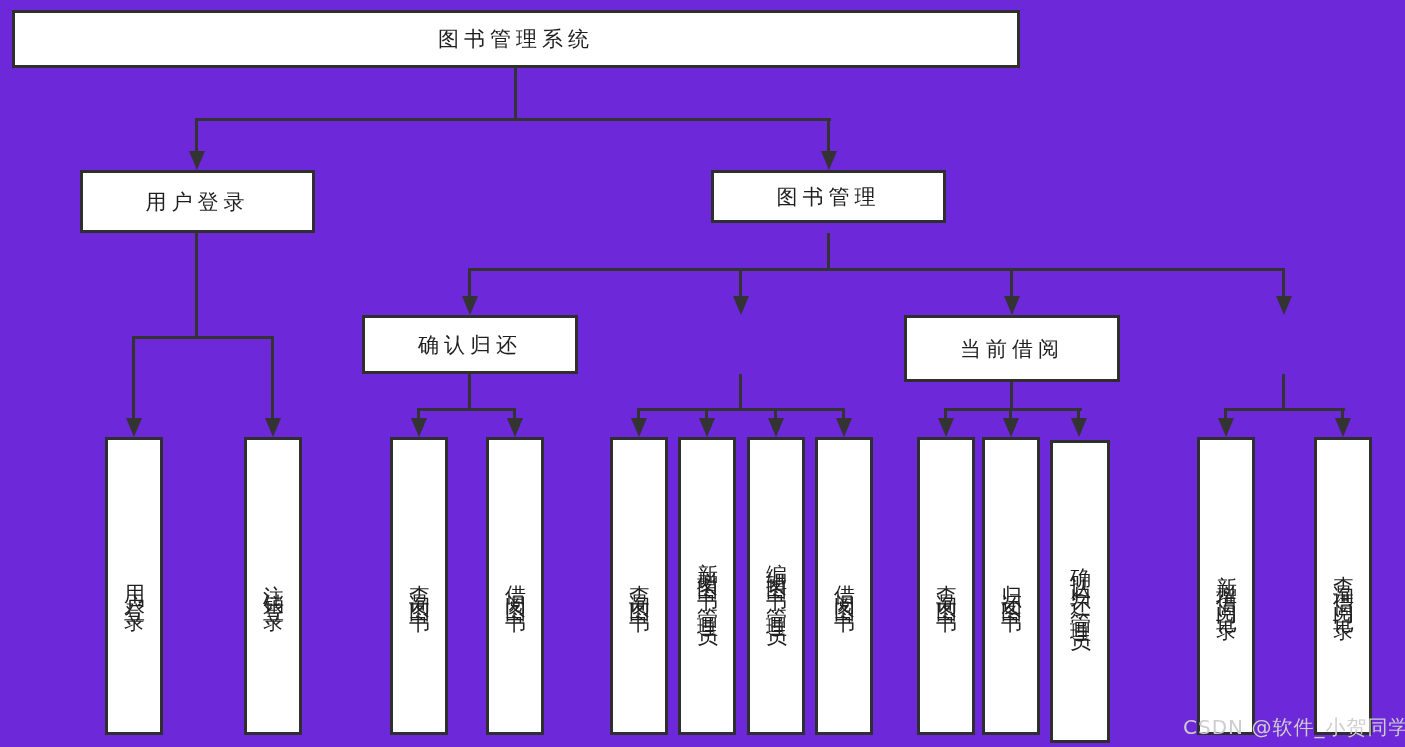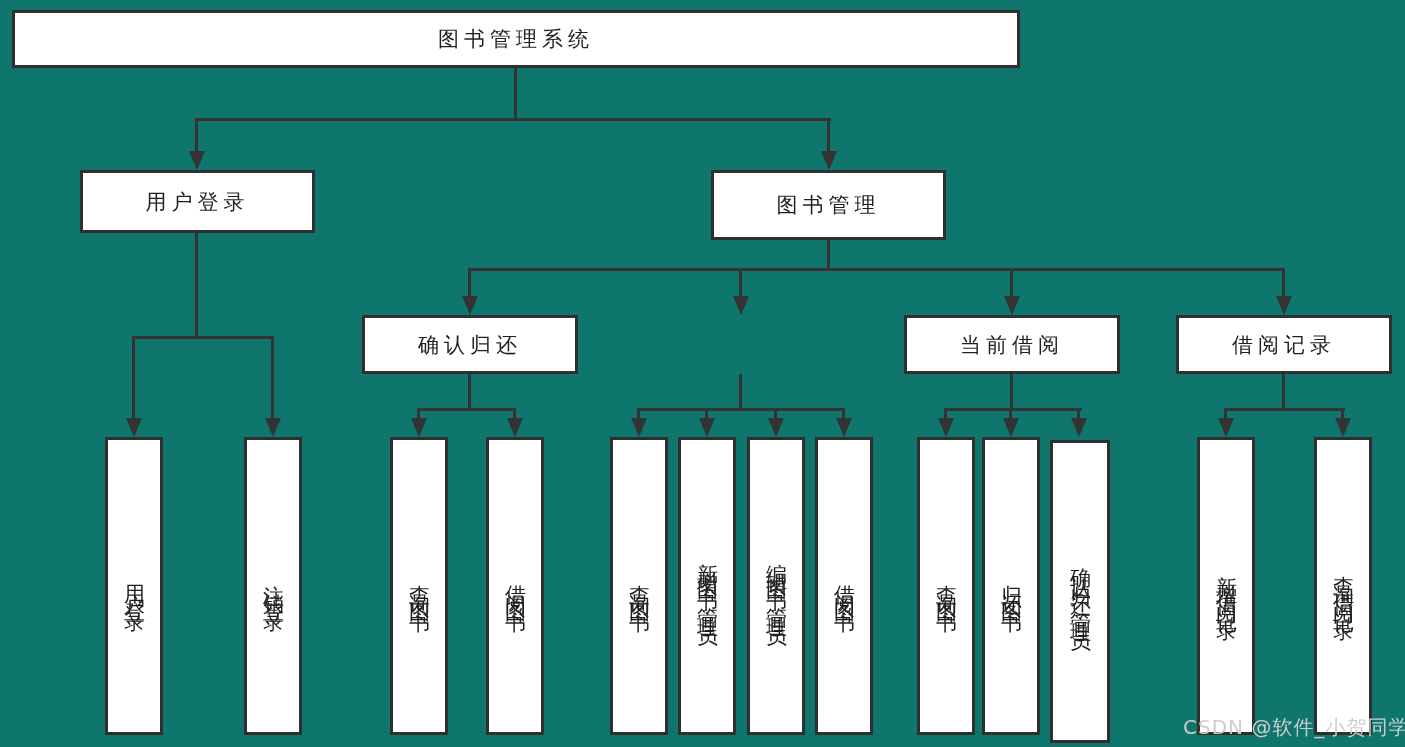--- a/index.html
+++ b/index.html
@@ -1,20 +1,20 @@
 <!DOCTYPE html>
 <html><head>
 <meta charset="utf-8">
 <style>
   html, body { margin: 0; padding: 0; background: #fff; }
   .stage {
     position: relative;
     width: 1405px;
     height: 747px;
-    background: #0f766e;
+    background: #6d28d9;
     overflow: hidden;
     font-family: "DejaVu Sans", sans-serif;
   }
   
   .vl { position: absolute; width: 3px; background: #333333; }
   .hl { position: absolute; height: 3px; background: #333333; }
   .ar {
     position: absolute; width: 0; height: 0;
     border-left: 8px solid transparent;
     border-right: 8px solid transparent;
@@ -112,25 +112,24 @@
   <div class="vl" style="left:1282px;top:374px;height:36px"></div>
   <div class="hl" style="left:1224px;top:408px;width:121px"></div>
   <div class="vl" style="left:1224px;top:408px;height:12px"></div>
   <div class="ar" style="left:1218px;top:418px"></div>
   <div class="vl" style="left:1341px;top:408px;height:12px"></div>
   <div class="ar" style="left:1335px;top:418px"></div>
 
   <div class="node" style="left:12px;top:10px;width:1008px;height:58px">图书管理系统</div>
 
   <div class="node" style="left:80px;top:170px;width:235px;height:63px">用户登录</div>
-  <div class="node" style="left:711px;top:170px;width:235px;height:70px">图书管理</div>
+  <div class="node" style="left:711px;top:170px;width:235px;height:53px">图书管理</div>
 
   <div class="node" style="left:362px;top:315px;width:216px;height:59px">确认归还</div>
-  <div class="node" style="left:904px;top:315px;width:216px;height:59px">当前借阅</div>
-  <div class="node" style="left:1176px;top:315px;width:216px;height:59px">借阅记录</div>
+  <div class="node" style="left:904px;top:315px;width:216px;height:67px">当前借阅</div>
 
   <div class="node vnode" style="left:105px;top:437px;width:58px;height:298px">用户登录</div>
   <div class="node vnode" style="left:244px;top:437px;width:58px;height:298px">注销登录</div>
 
   <div class="node vnode" style="left:390px;top:437px;width:58px;height:298px">查询图书</div>
   <div class="node vnode" style="left:486px;top:437px;width:58px;height:298px">借阅图书</div>
 
   <div class="node vnode" style="left:610px;top:437px;width:58px;height:298px">查询图书</div>
   <div class="node vnode" style="left:678px;top:437px;width:58px;height:298px">新增图书（管理员）</div>
   <div class="node vnode" style="left:747px;top:437px;width:58px;height:298px">编辑图书（管理员）</div>

